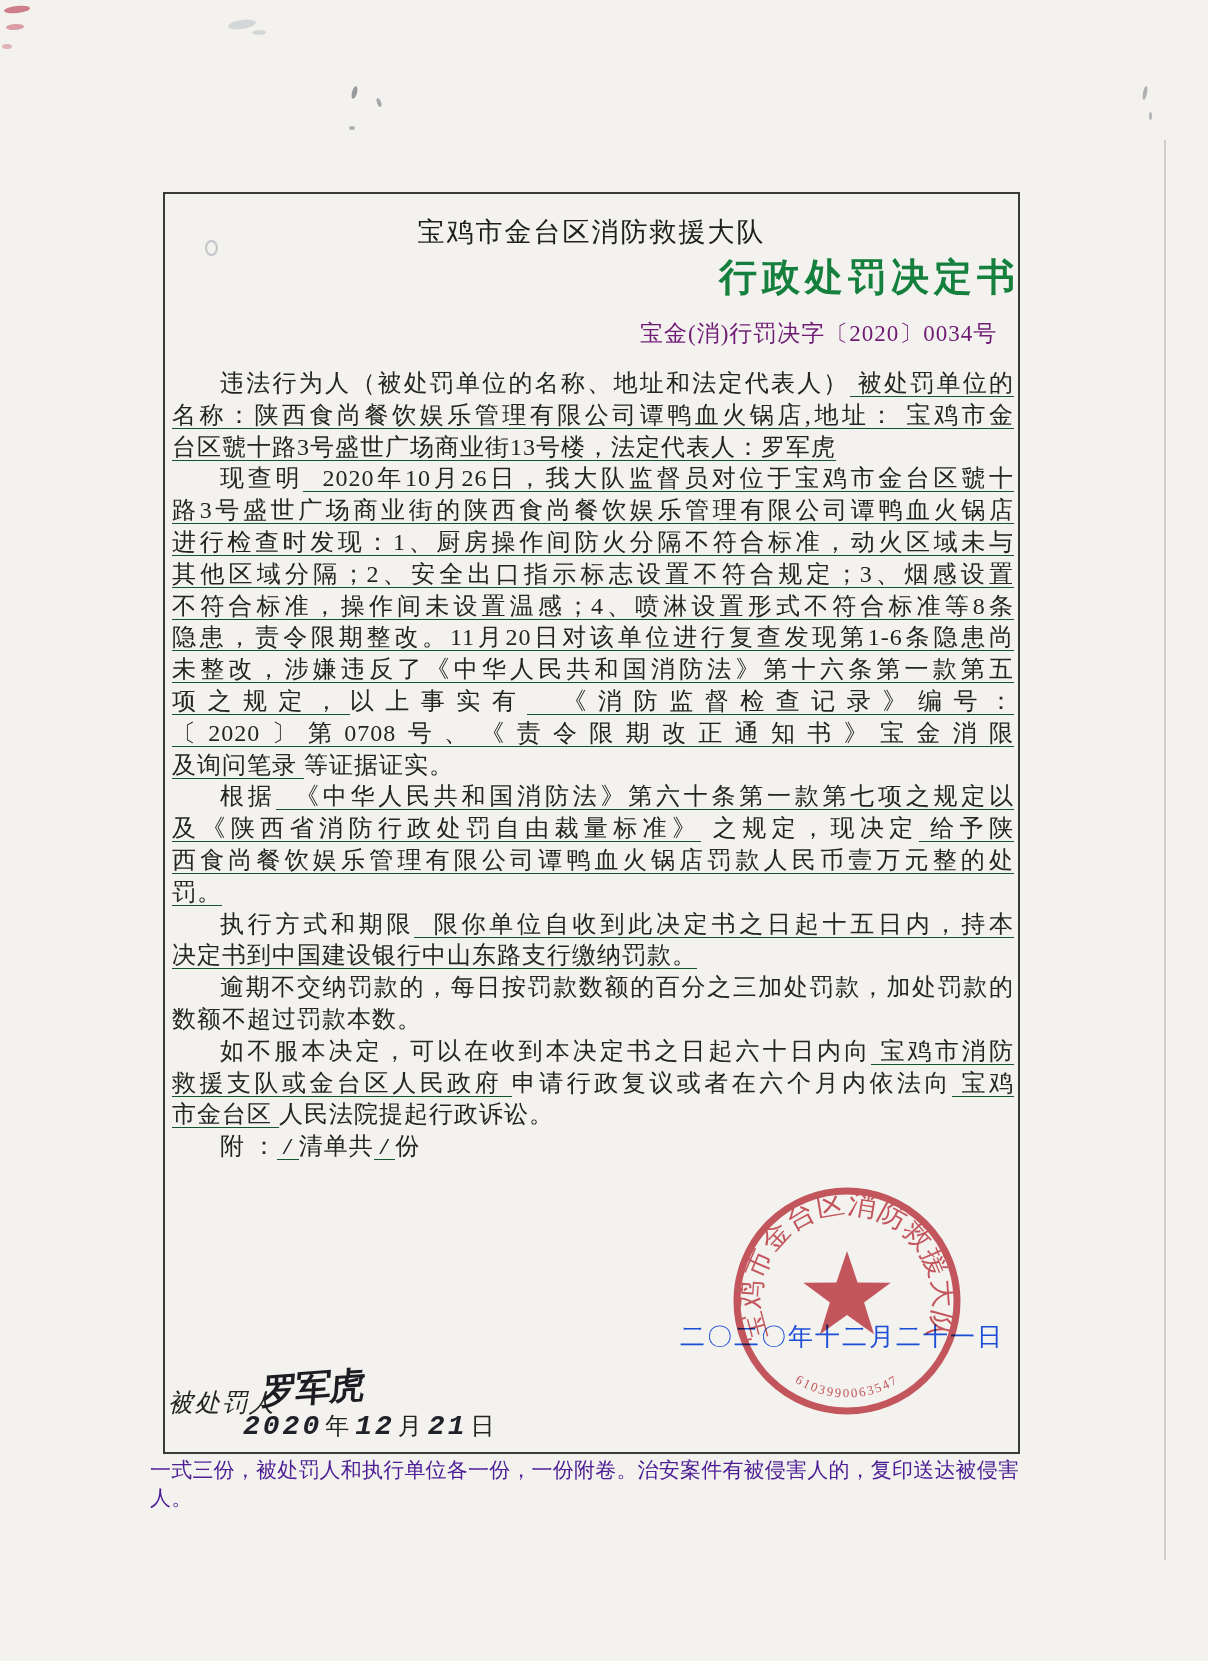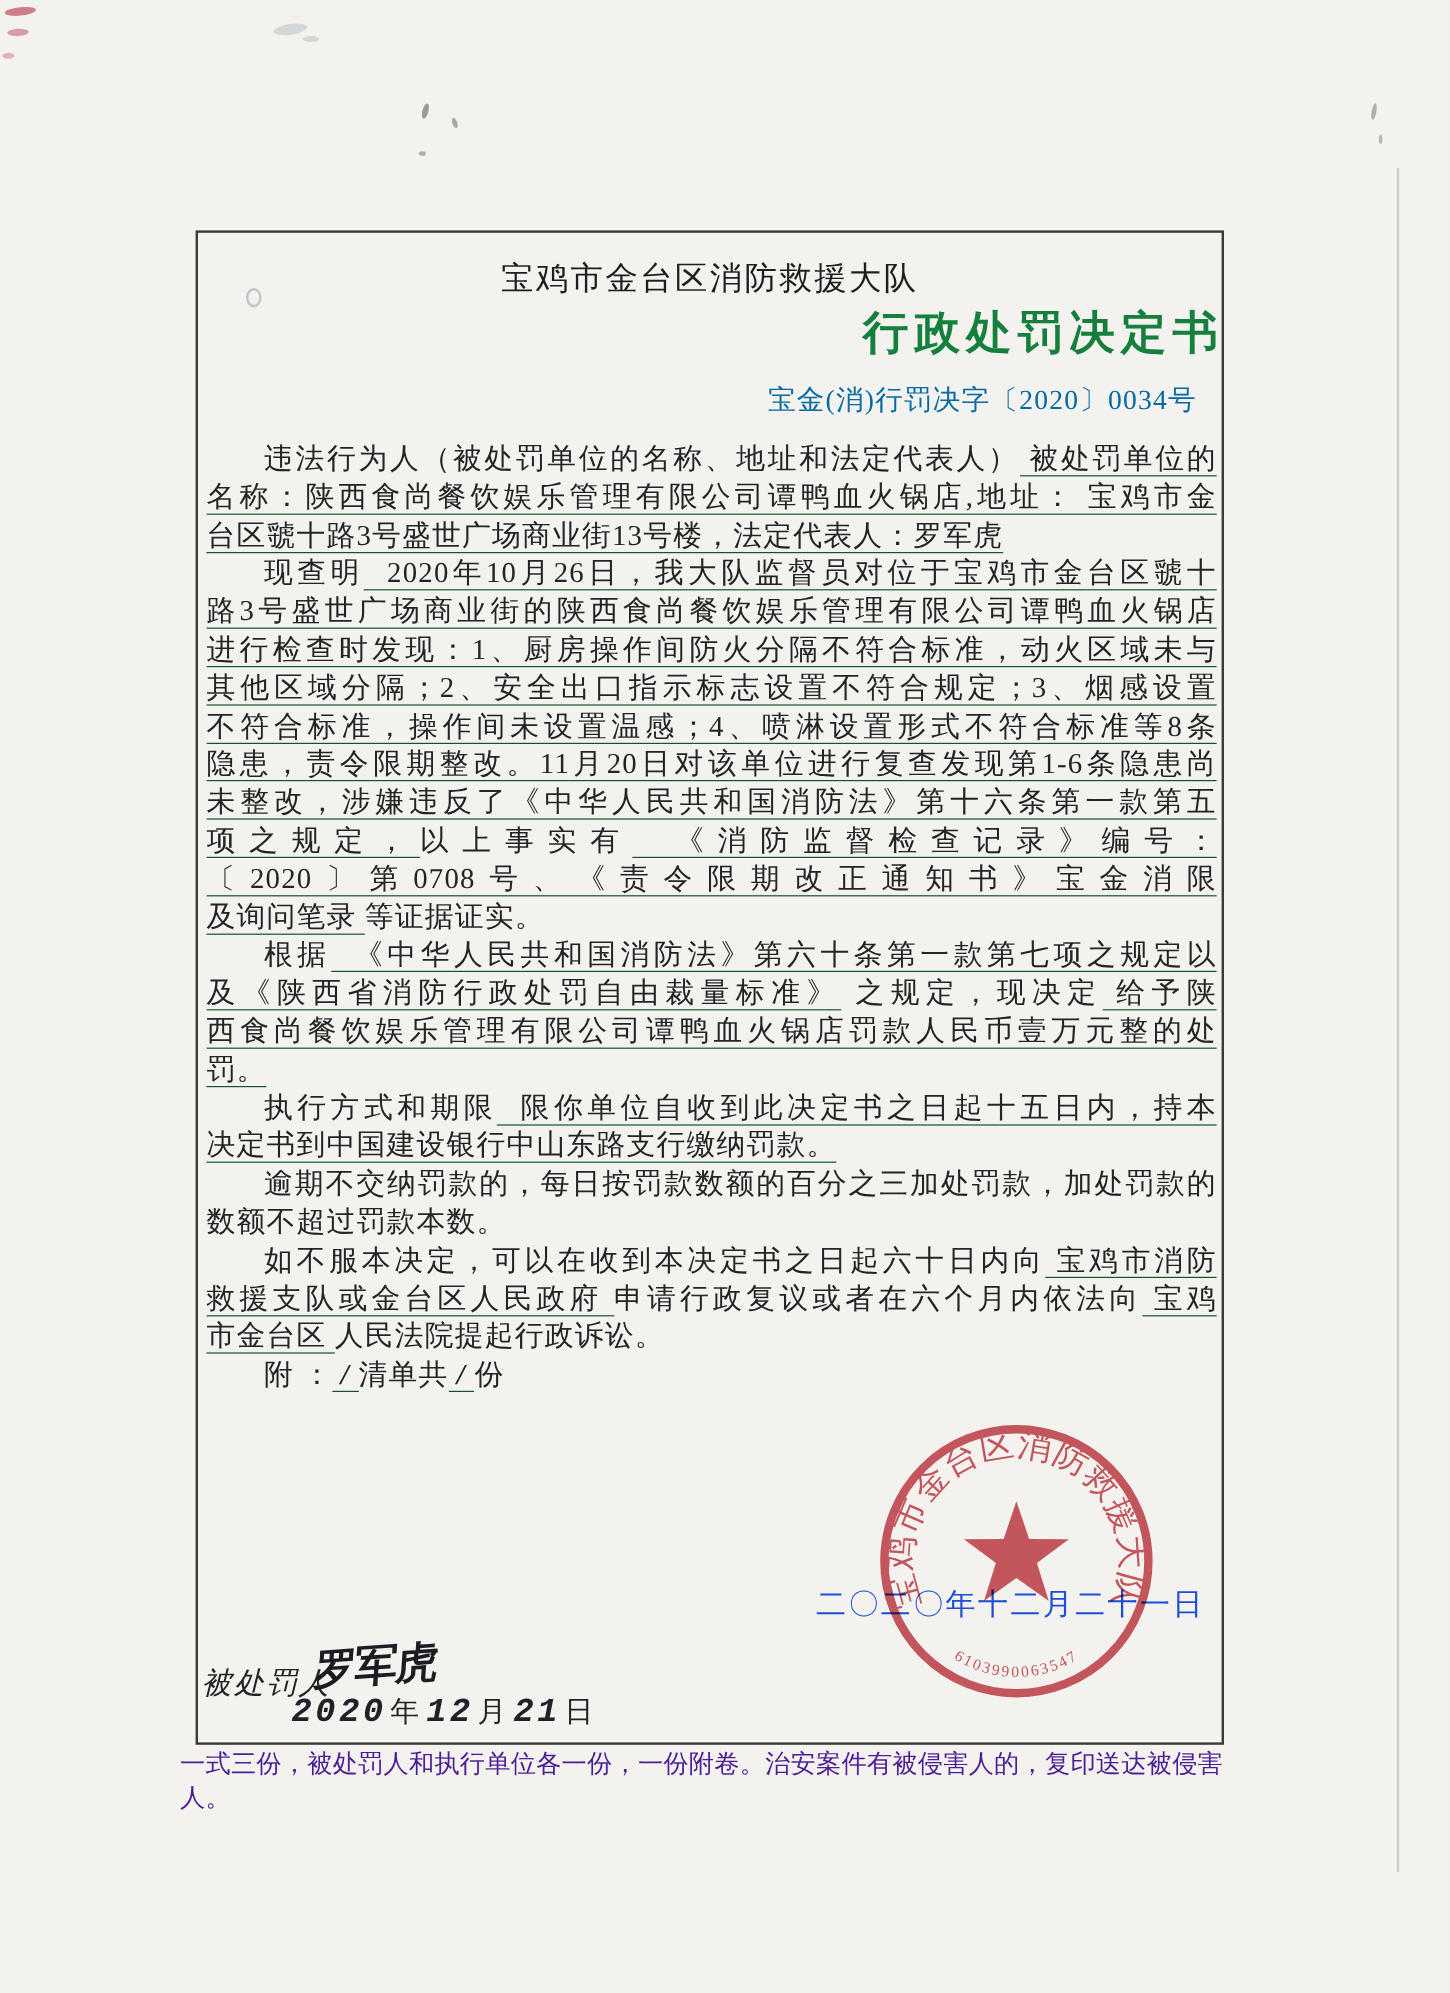--- a/index.html
+++ b/index.html
@@ -2,21 +2,21 @@
 <html><head>
 <meta charset="utf-8">
 <style>
   html,body{margin:0;padding:0;background:#e8e8e6;}
   #page{position:relative;width:1208px;height:1661px;margin:0 auto;background:#f3f2ee;overflow:hidden;
         font-family:"Liberation Serif","DejaVu Serif",serif;color:#232323;}
   .abs{position:absolute;}
   #frame{left:163px;top:192px;width:853px;height:1258px;border:2px solid #3a3a3a;background:transparent;}
   #org-title{left:163px;top:214px;width:857px;text-align:center;font-size:27px;letter-spacing:2px;color:#1e1e1e;}
   #doc-title{left:163px;top:252px;width:857px;text-align:right;font-size:38px;font-weight:700;letter-spacing:5px;color:#15803d;}
-  #doc-number{left:640px;top:318px;width:380px;font-size:23px;letter-spacing:1px;color:#0369a1;}
+  #doc-number{left:640px;top:318px;width:380px;font-size:23px;letter-spacing:1px;color:#701a75;}
   #body{left:172px;top:368px;width:842px;font-size:24px;color:#242424;}
   .bline{height:31.8px;line-height:31.8px;white-space:nowrap;letter-spacing:1px;}
   .bline.fill{text-align:justify;text-align-last:justify;white-space:normal;overflow:hidden;}
   .bline.indent{text-indent:48px;}
   .u{border-bottom:1px solid #14532d;}
   .hw{font-style:italic;font-weight:600;color:#20222a;}
   #issue-date{left:680px;top:1320px;font-size:25px;letter-spacing:2px;z-index:1;color:#1d4ed8;}
   #stamp{left:716px;top:1170px;width:262px;height:262px;mix-blend-mode:multiply;opacity:.88;z-index:2;}
   #service-note{left:218px;top:1352px;font-size:24px;letter-spacing:2px;}
   #penalized-label{left:168px;top:1386px;font-size:25px;letter-spacing:2px;font-style:italic;}

